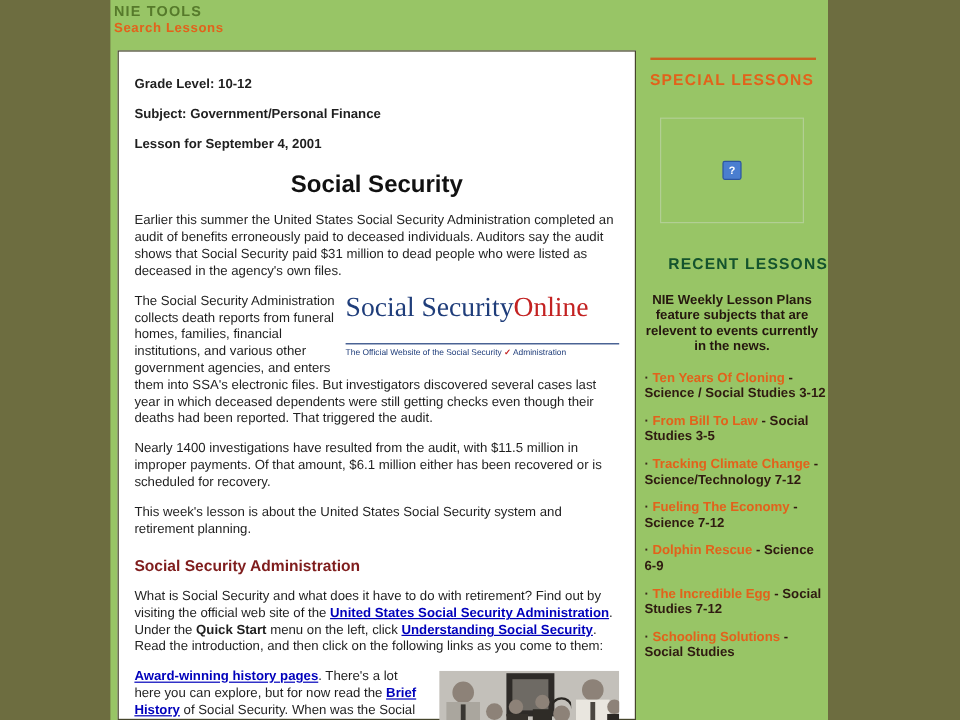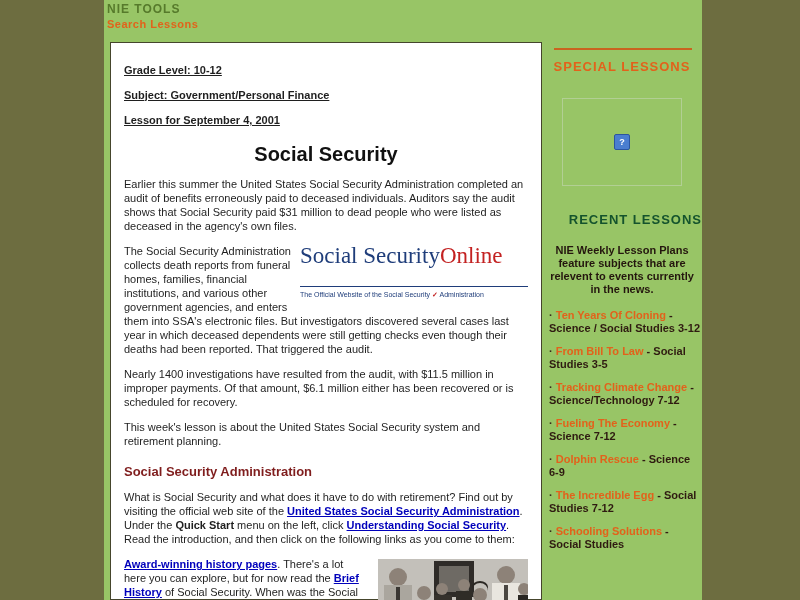--- a/index.html
+++ b/index.html
@@ -1,28 +1,28 @@
 <!DOCTYPE html>
 <html><head>
 <meta charset="utf-8">
 <style>
   html,body{margin:0;padding:0;}
   body{
     width:800px;height:600px;overflow:hidden;position:relative;
     background:#6d6d40;
     font-family:"Liberation Sans", sans-serif;
   }
-  .page{position:absolute;left:104px;top:0;width:598px;height:600px;background:#98c566;}
+  .page{position:absolute;left:92px;top:0;width:598px;height:600px;background:#98c566;}
   .brand{position:absolute;left:3px;top:2px;font-size:12px;font-weight:bold;color:#567a2b;letter-spacing:1px;}
   .search-link{position:absolute;left:3px;top:18px;font-size:11px;font-weight:bold;color:#e2621b;letter-spacing:0.5px;text-decoration:none;cursor:pointer;}
   .content-box{
     position:absolute;left:6px;top:42px;width:432px;height:558px;box-sizing:border-box;
     background:#ffffff;border:1px solid #45452c;padding:9px 13px 10px 13px;
   }
-  .meta-line{font-size:11px;font-weight:bold;color:#1f1f1f;line-height:14px;margin:0;text-decoration:underline;}
+  .meta-line{font-size:11px;font-weight:bold;color:#1f1f1f;line-height:14px;margin:0;}
   h1.lesson-title{font-size:20px;color:#111;text-align:center;margin:16px 0 10px 0;}
   .content-box p{font-size:11px;line-height:14px;color:#1f1f1f;margin:11px 0;}
   h2.section-heading{font-size:13px;color:#7f1d1d;margin:16px 0 6px 0;}
   a.tlink{color:#0000bb;font-weight:bold;text-decoration:underline;cursor:pointer;text-align:center;}
   .bold{font-weight:bold;}
   
   .ssa-logo{float:right;width:228px;margin:0 0 4px 8px;}
   .ssa-logo-main{font-family:"Liberation Serif", serif;font-size:23px;line-height:24px;border-bottom:1px solid #1f3d7a;padding-bottom:18px;white-space:nowrap;}
   .ssa-blue{color:#1f3d7a;}
   .ssa-red{color:#c32222;}

